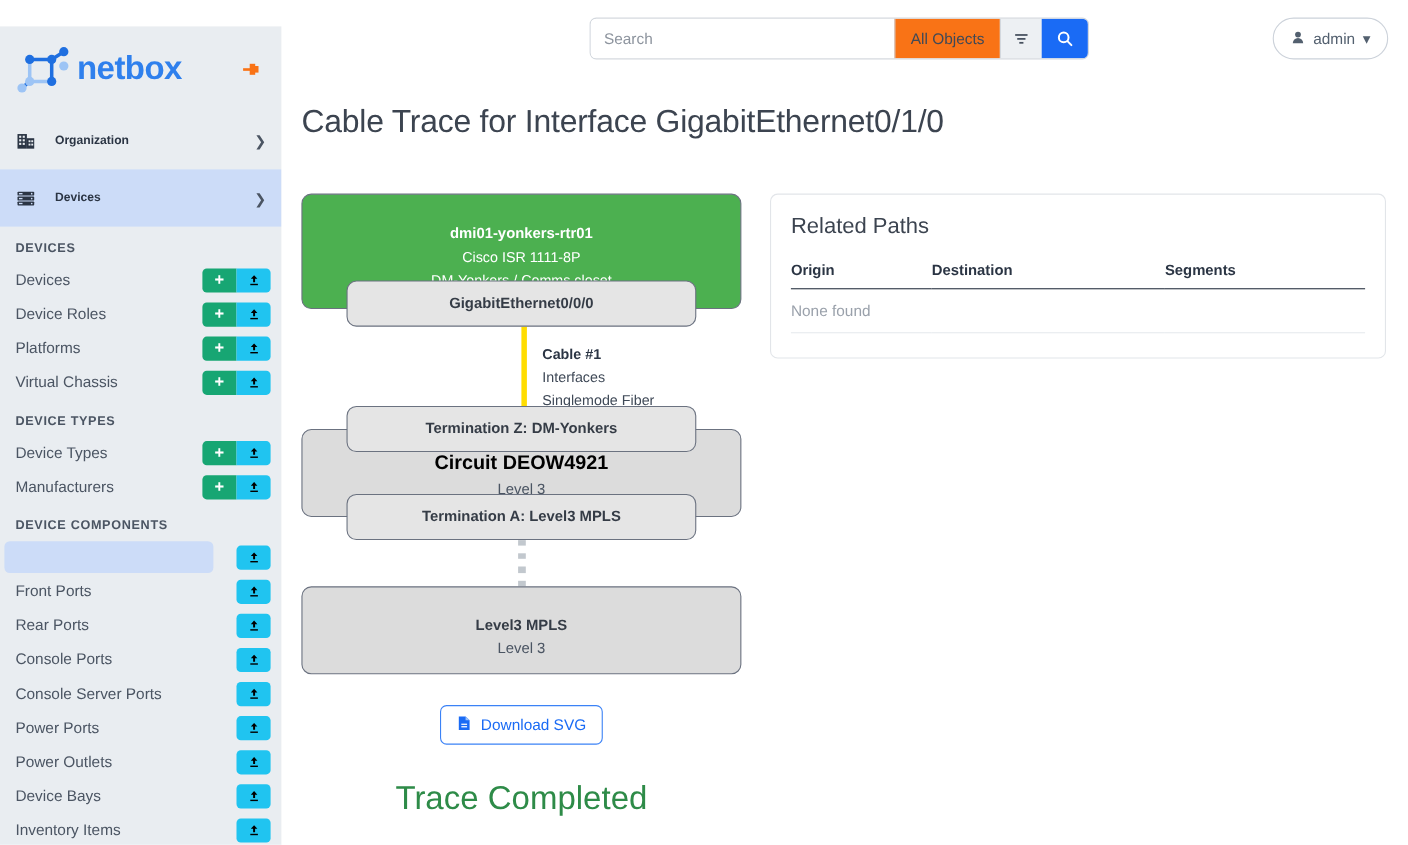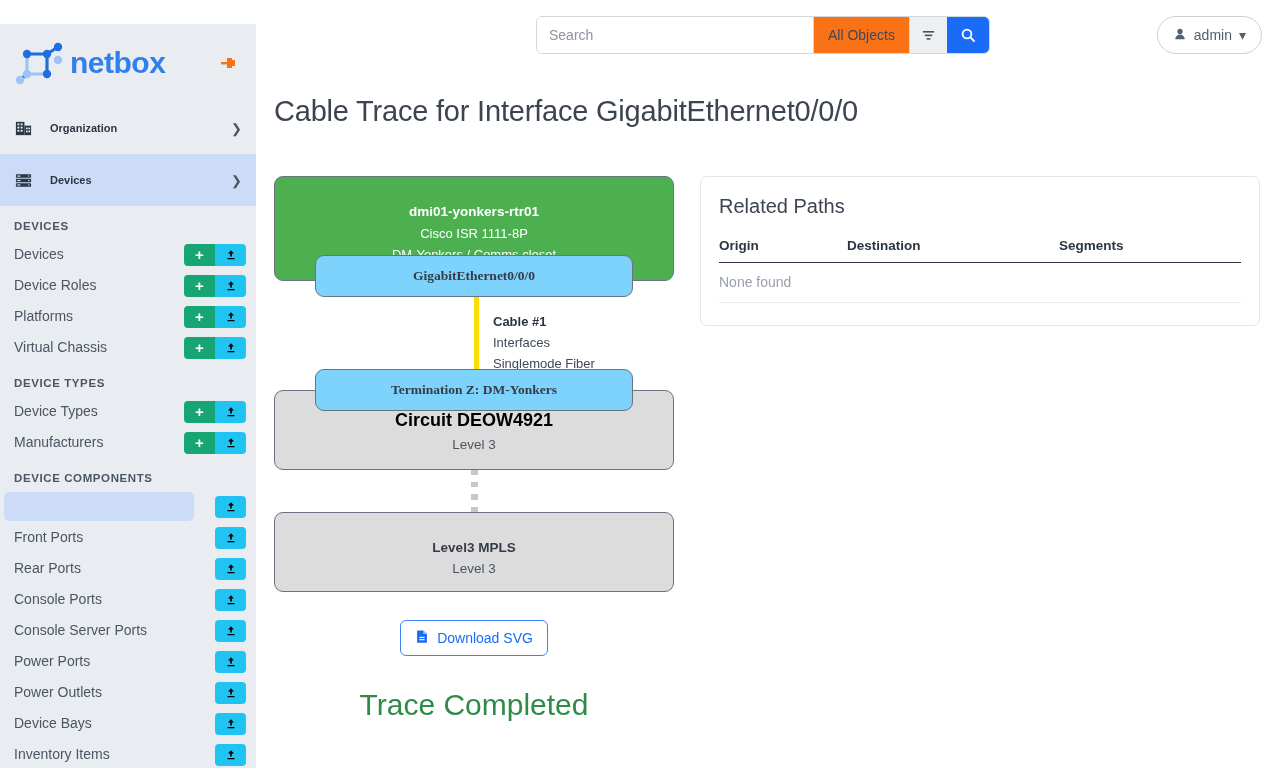--- a/index.html
+++ b/index.html
@@ -116,23 +116,23 @@
     border:1px solid #6b7280; border-radius:9px;
     text-align:center; position:relative;
   }
   .node-device {
     background:#4cb050; color:#fff; height:105px; padding-top:27px;
   }
   .node-device .n-title { font-size:13.5px; font-weight:700; margin-bottom:7px; }
   .node-device .n-sub { font-size:13px; margin-bottom:6px; }
 
   .node-term {
-    background:#7dd3fc; height:42px; line-height:40px;
+    background:#e5e5e5; height:42px; line-height:40px;
     font-size:13.5px; font-weight:700; color:#353c46;
-    width:318px; margin:0 auto; position:relative; z-index:3;font-family:Liberation Serif, serif;
+    width:318px; margin:0 auto; position:relative; z-index:3;
   }
   .node-iface { margin-top:-26px; }
 
   .cable-seg { position:relative; height:72px; }
   .cable-line {
     position:absolute; left:200px; top:0; width:5px; height:100px;
     background:#ffdd00;
   }
   .cable-meta { position:absolute; left:219px; top:17px; text-align:left; }
   .cable-meta .c-name { font-size:13px; font-weight:700; color:#2b3544; margin-bottom:6px; }
@@ -498,21 +498,21 @@
               <circle cx="8" cy="5" r="3"></circle>
                 <path d="M2.6 14 a5.4 5.4 0 0 1 10.8 0 z"></path>
             </svg>
           </span>
           <span>admin</span>
           <span>▾</span>
         </div>
       </div>
     </div>
 
-    <h1 class="page-title">Cable Trace for Interface GigabitEthernet0/0/0</h1>
+    <h1 class="page-title">Cable Trace for Interface GigabitEthernet0/1/0</h1>
 
     <div class="content">
 
       <div class="trace-col">
 
         <div class="node node-device">
           <div class="n-title">dmi01-yonkers-rtr01</div>
           <div class="n-sub">Cisco ISR 1111-8P</div>
           <div class="n-sub">DM-Yonkers / Comms closet</div>
         </div>
@@ -530,20 +530,23 @@
           </div>
         </div>
 
         <div class="circuit-wrap">
           <div class="node node-term term-z">
             <span>Termination Z: DM-Yonkers</span>
           </div>
           <div class="node node-circuit">
             <div class="c-title">Circuit DEOW4921</div>
             <div class="c-prov">Level 3</div>
+          </div>
+          <div class="node node-term term-a">
+            <span>Termination A: Level3 MPLS</span>
           </div>
         </div>
 
         <div class="dots">
           <span class="dot"></span>
           <span class="dot"></span>
           <span class="dot"></span>
           <span class="dot"></span>
         </div>
 

